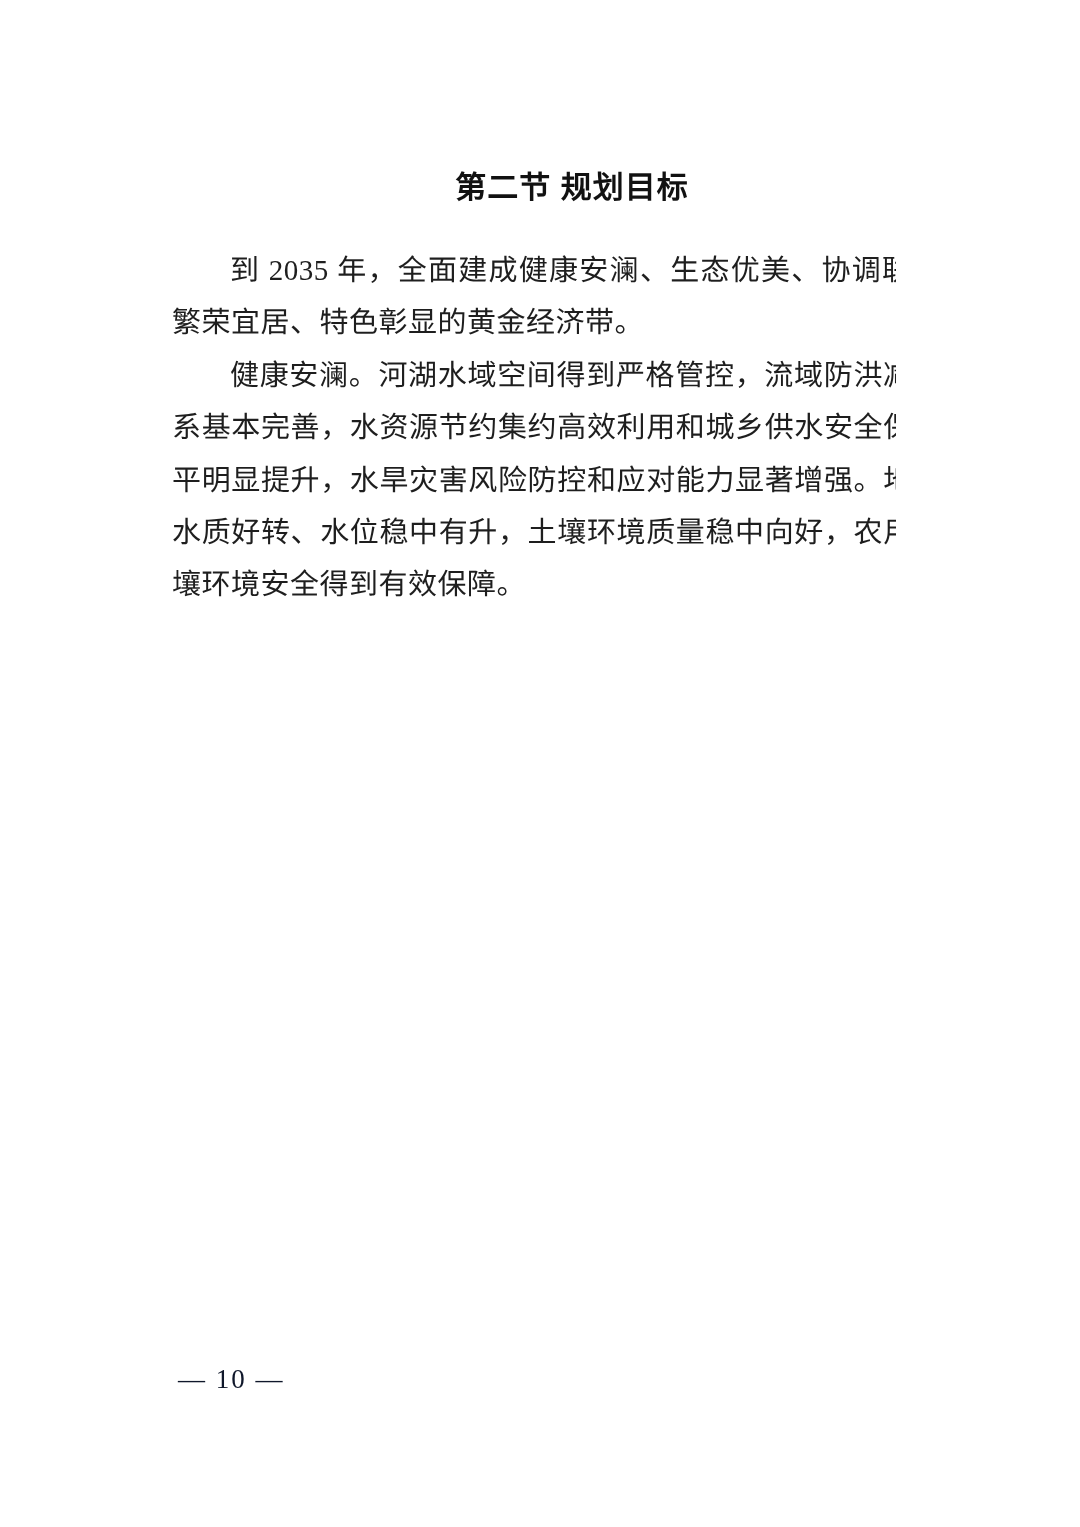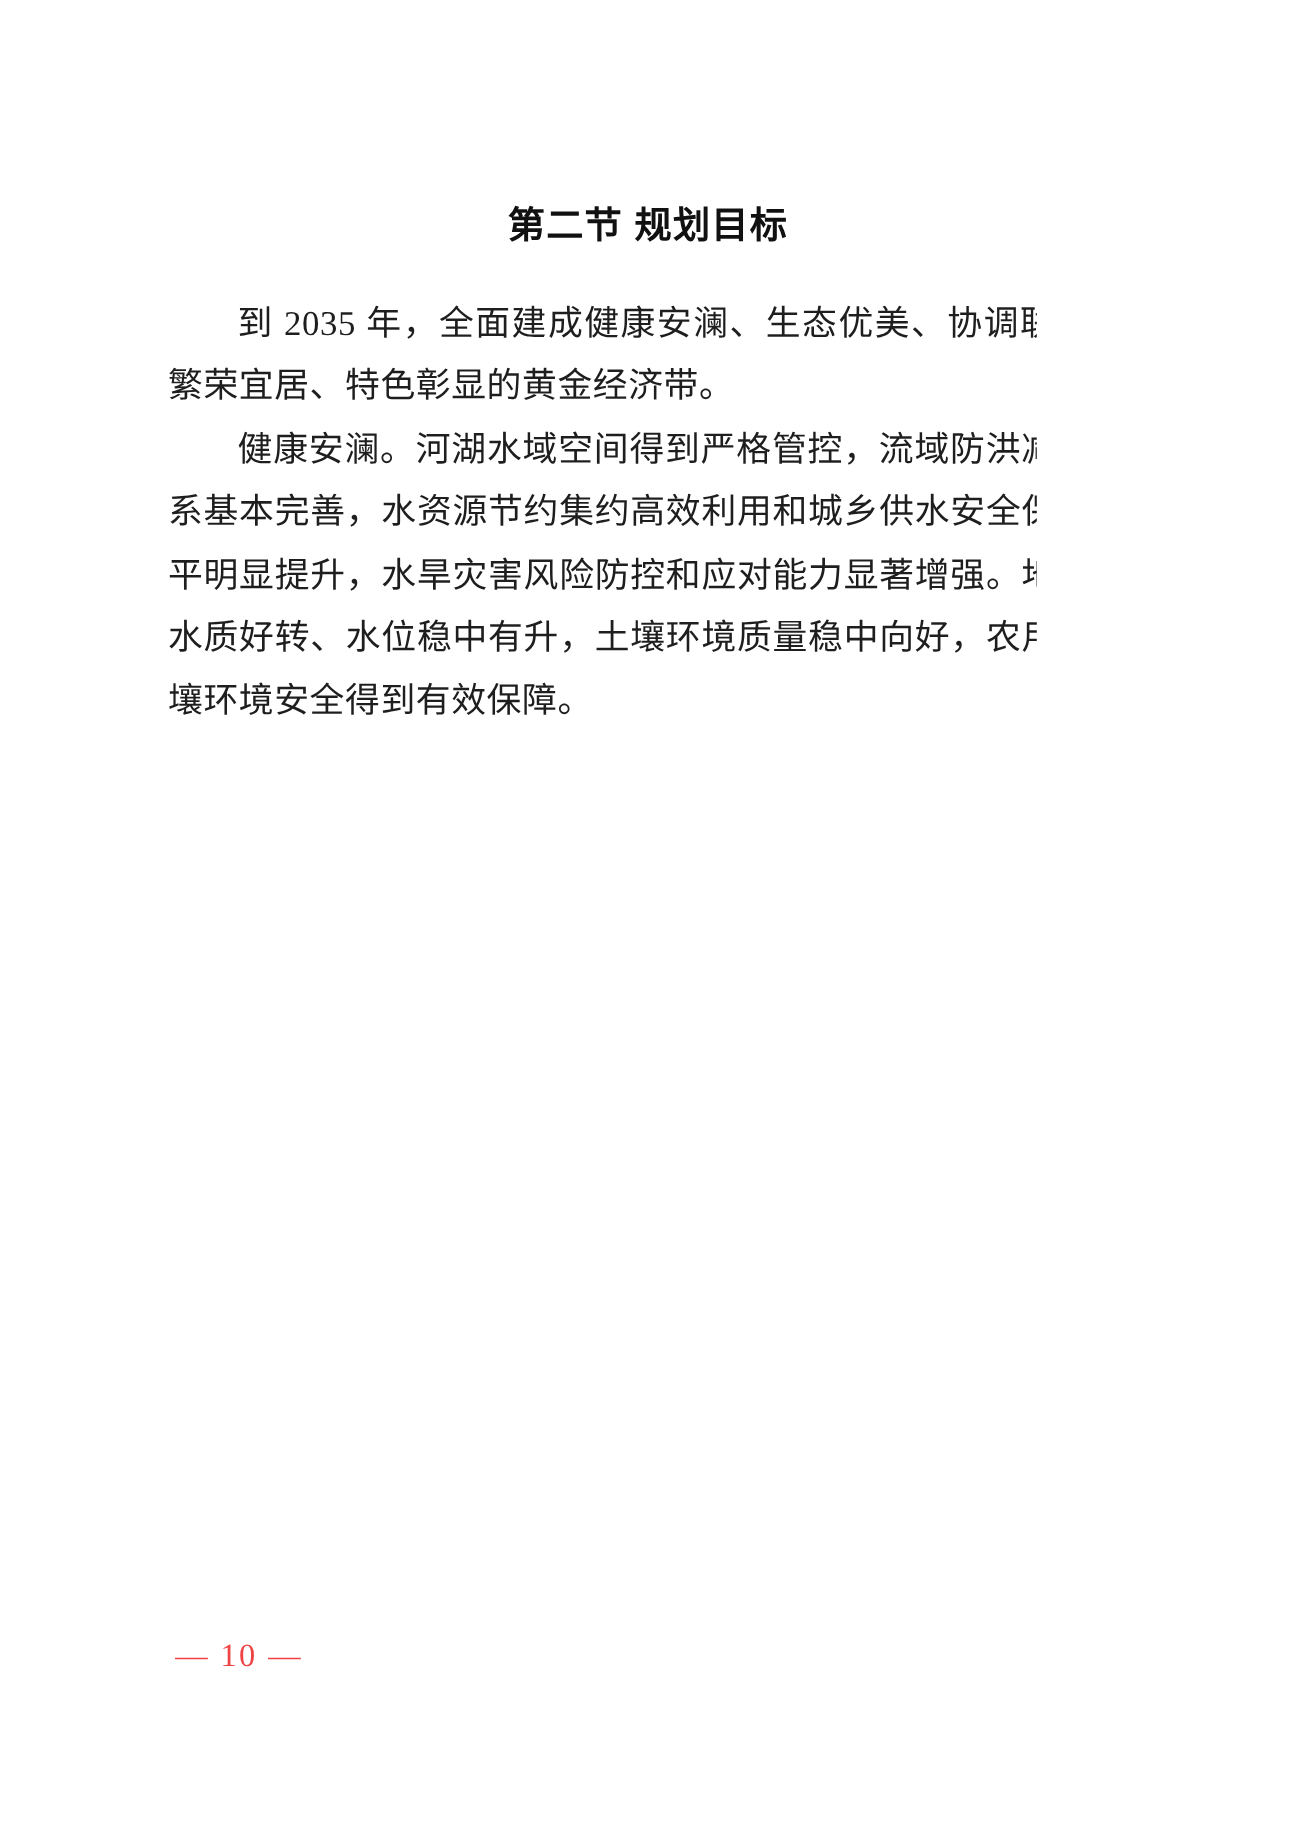--- a/index.html
+++ b/index.html
@@ -8,20 +8,21 @@
     background: #ffffff;
   }
   .page {
     position: relative;
     width: 864px;
     height: 1527px;
     background: #ffffff;
     overflow: hidden;
     font-family: "Liberation Serif", serif;
     color: #1e1e1e;
+    margin-left: 32px;
   }
   .content {
     position: absolute;
     left: 140px;
     top: 168px;
     width: 800px;
   }
   .section-title {
     margin: 0 0 36px 0;
     text-align: center;
@@ -43,21 +44,21 @@
   }
   .body-text p .lead {
     font-weight: 400;
   }
   .footer-pagenum {
     position: absolute;
     left: 146px;
     top: 1362px;
     font-size: 27px;
     line-height: 34px;
-    color: #ef4444;
+    color: #0f172a;
     letter-spacing: 2px;
     white-space: pre;
   }
 </style>
 </head>
 <body>
 
 <div class="page">
   <div class="content">
     <h1 class="section-title">第二节 规划目标</h1>

